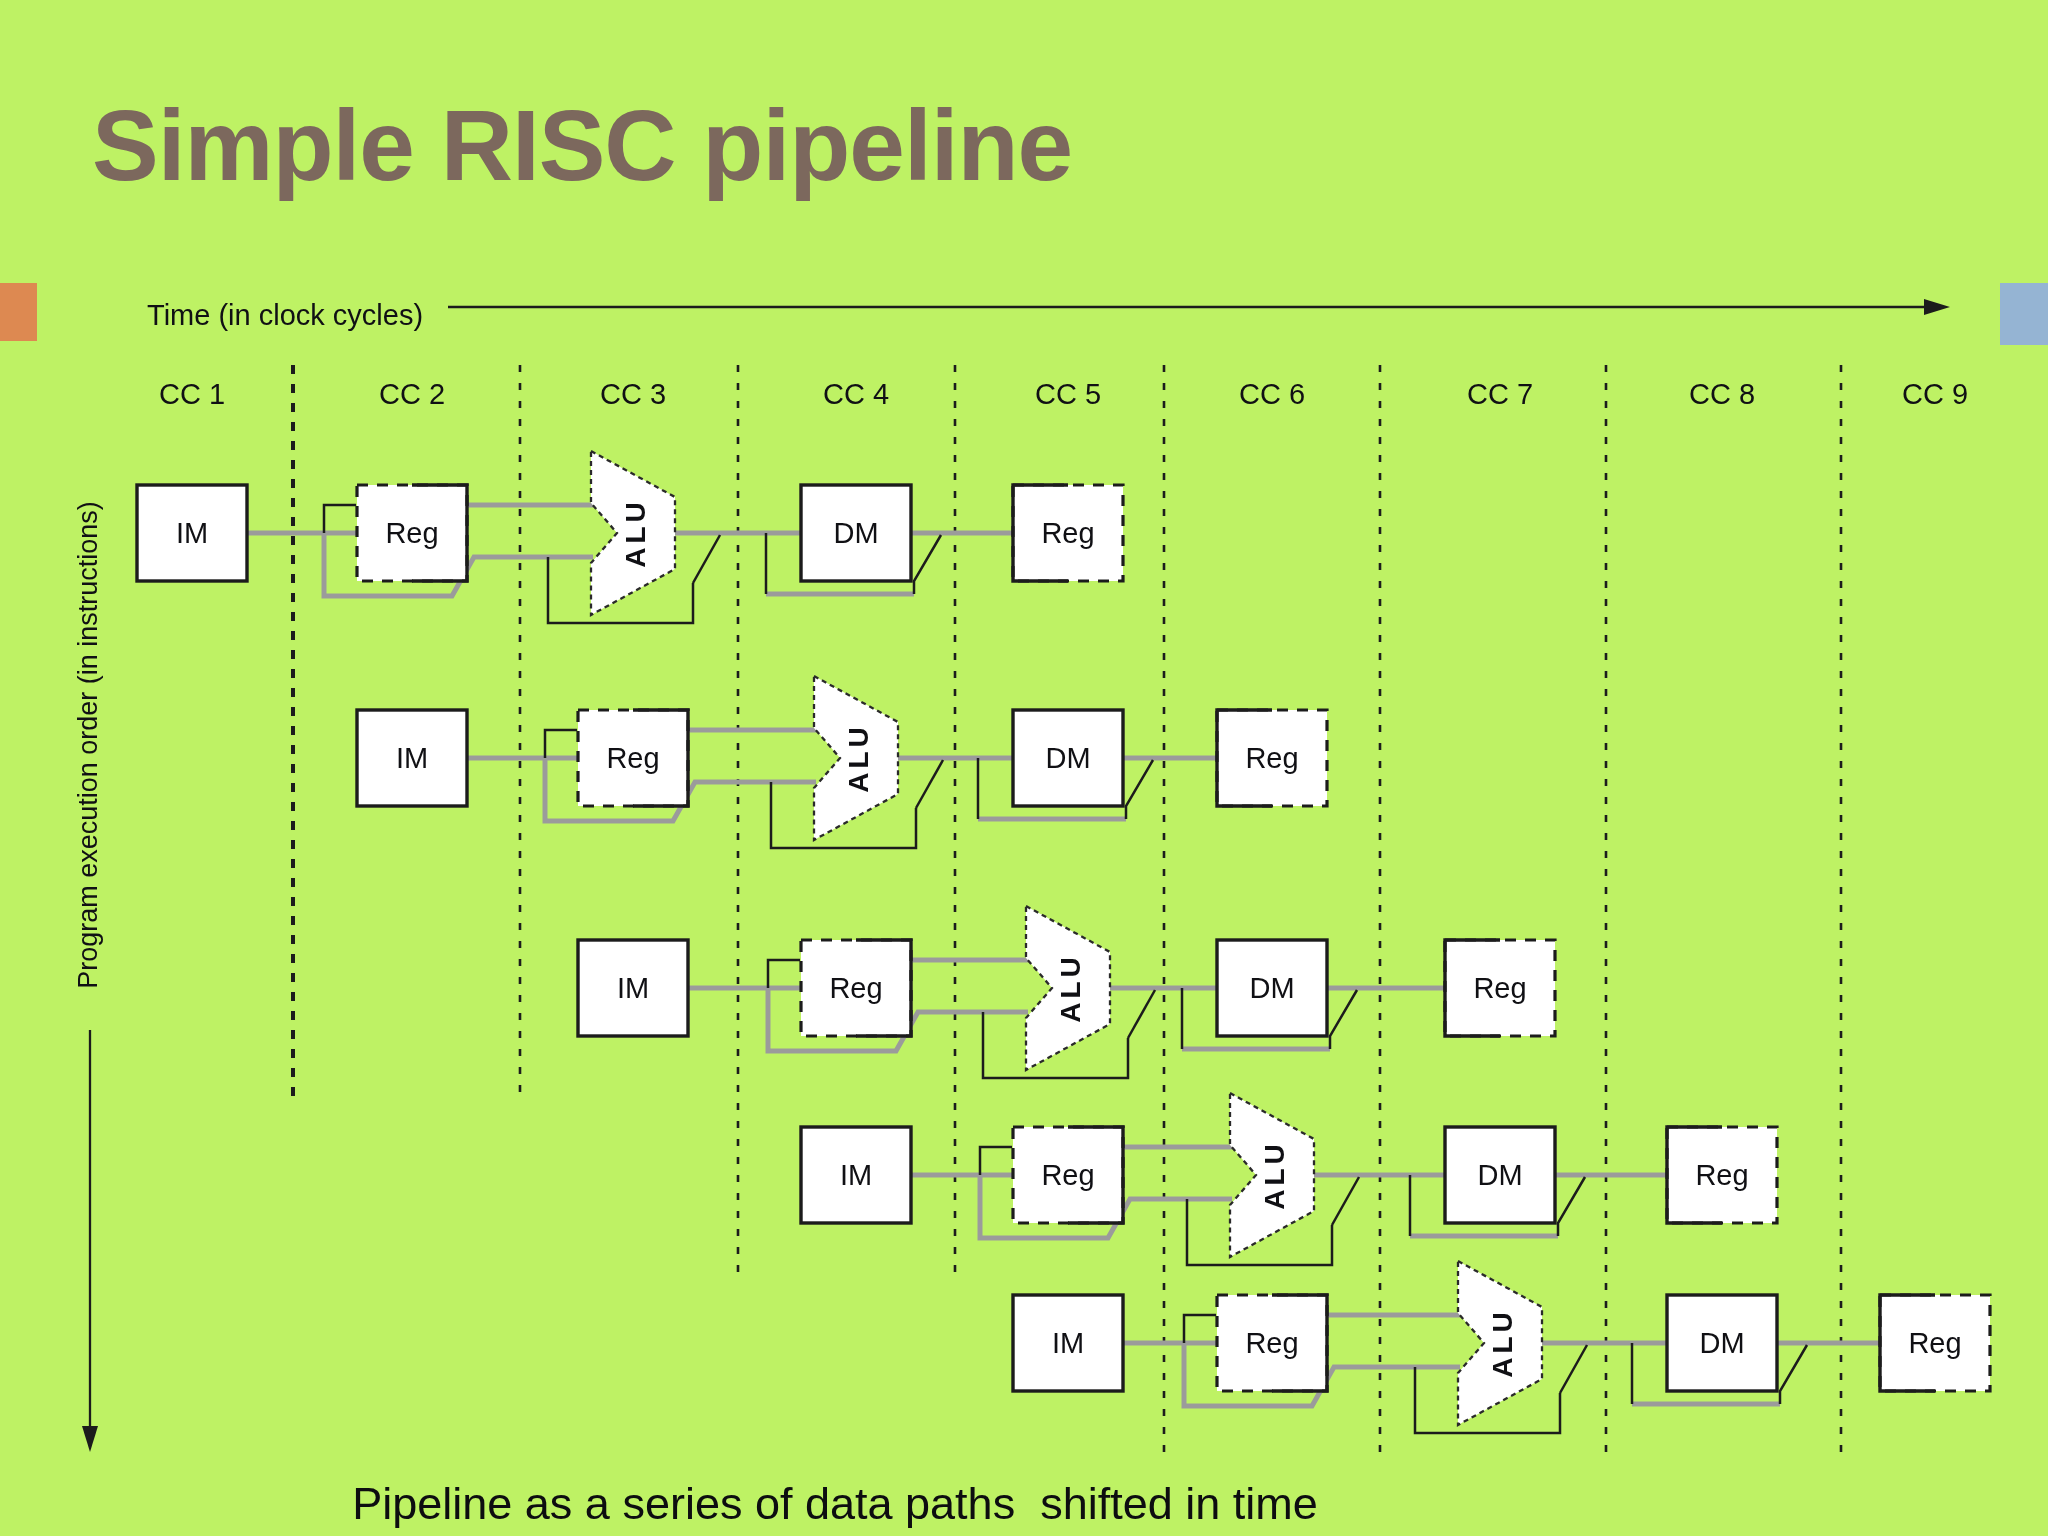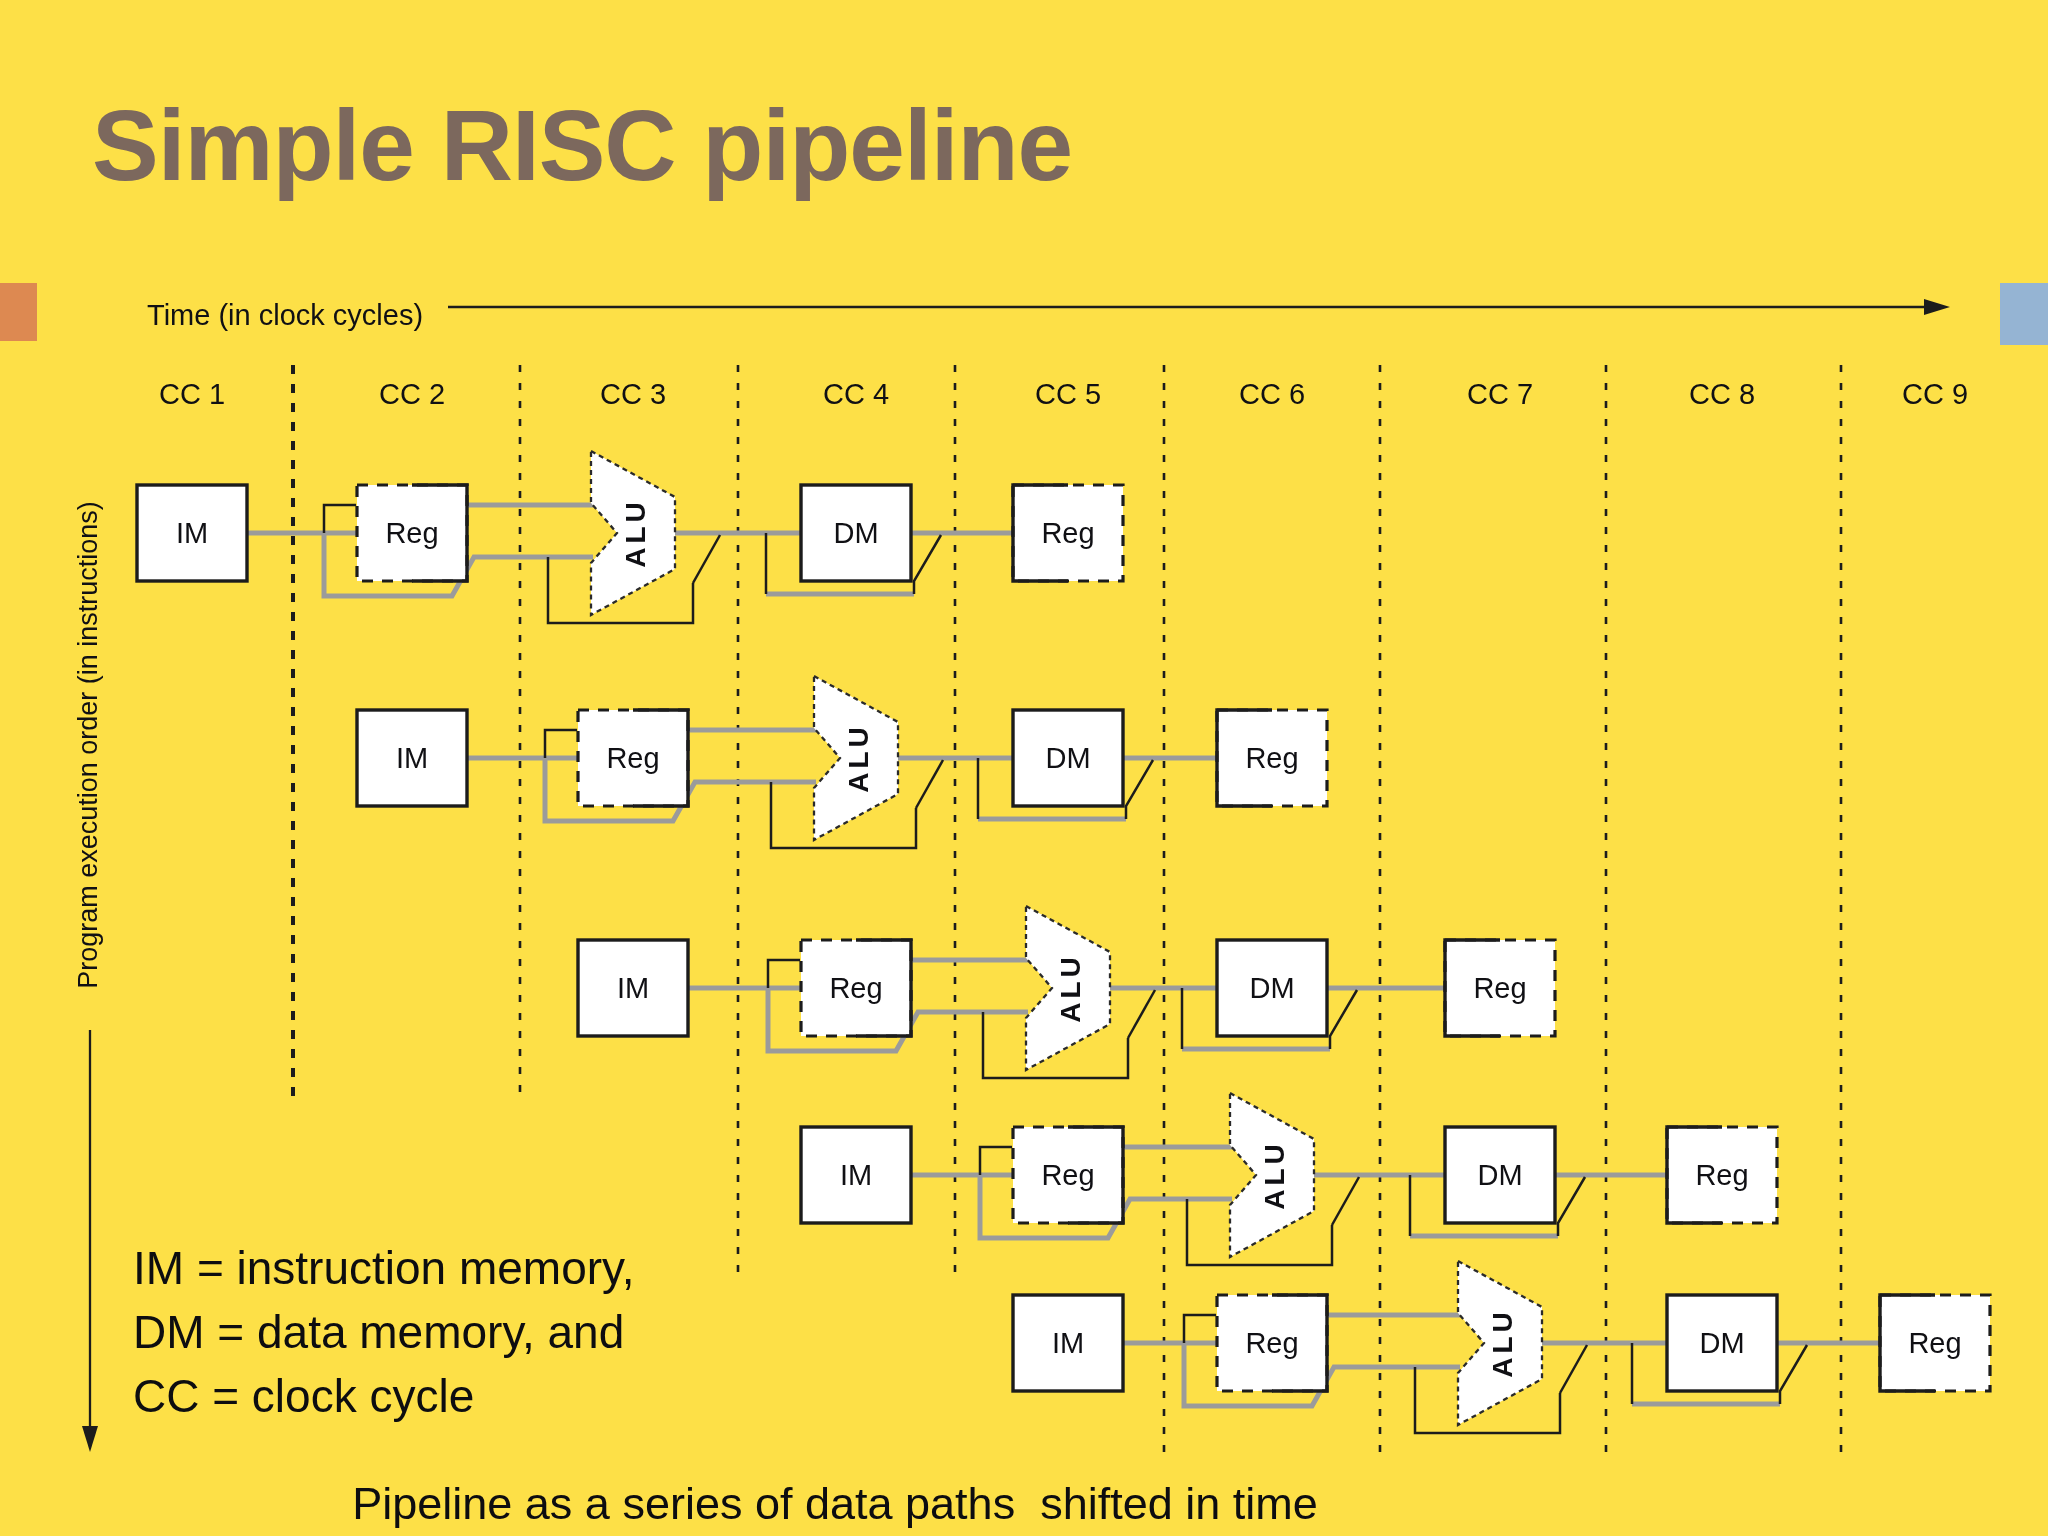--- a/index.html
+++ b/index.html
@@ -1,16 +1,16 @@
 <!DOCTYPE html>
 <html><head>
 <meta charset="utf-8">
 <style>
   html,body{margin:0;padding:0;background:#ffffff;}
-  .slide{position:relative;width:2048px;height:1536px;background:#fde047;overflow:hidden;
+  .slide{position:relative;width:2048px;height:1536px;background:#bef264;overflow:hidden;
          font-family:"Liberation Sans",sans-serif;}
   .title{position:absolute;left:92px;top:88px;font-size:100px;font-weight:bold;
          letter-spacing:-1px;white-space:nowrap;}
   .accent{position:absolute;}
   .accent.orange{left:0;top:283px;width:37px;height:58px;}
   .accent.blue{left:2000px;top:283px;width:48px;height:62px;}
   .time-label{position:absolute;left:147px;top:287px;font-size:29px;color:#101014;white-space:nowrap;margin-top:12px;}
   .order-label{position:absolute;left:88px;top:745px;transform:translate(-50%,-50%) rotate(-90deg);
          font-size:27px;color:#101014;white-space:nowrap;}
   .legend{position:absolute;left:133px;top:1236px;font-size:46px;line-height:64px;color:#0d0d10;}
@@ -169,19 +169,14 @@
         <text x="1272" y="1353" text-anchor="middle" font-size="29" fill="#101014">Reg</text>
         <polygon points="1458,1261 1542,1307 1542,1379 1458,1425 1458,1373 1484,1343 1458,1313" fill="#fff" stroke="#2a2a2a" stroke-width="2.3" stroke-dasharray="5 4"></polygon>
         <text x="1502" y="1343" text-anchor="middle" dominant-baseline="central" font-size="28" font-weight="bold" letter-spacing="4" fill="#101014" transform="rotate(-90 1502 1343)">ALU</text>
         <rect x="1667" y="1295" width="110" height="96" fill="#fff" stroke="#1c1c1c" stroke-width="3.4"></rect>
         <text x="1722" y="1353" text-anchor="middle" font-size="29" fill="#101014">DM</text>
         <rect x="1880" y="1295" width="110" height="96" fill="#fff" stroke="#1c1c1c" stroke-width="3.2" stroke-dasharray="11 9"></rect>
         <path d="M 1935 1295 H 1880 V 1391 H 1935" fill="none" stroke="#1c1c1c" stroke-width="3.4"></path>
         <text x="1935" y="1353" text-anchor="middle" font-size="29" fill="#101014">Reg</text>
       </g>
     </svg>
-  <div class="legend">
-    <div>IM = instruction memory,</div>
-    <div>DM = data memory, and</div>
-    <div>CC = clock cycle</div>
-  </div>
   <div class="caption">Pipeline as a series of data paths  shifted in time</div>
 </div>
 
 </body></html>

